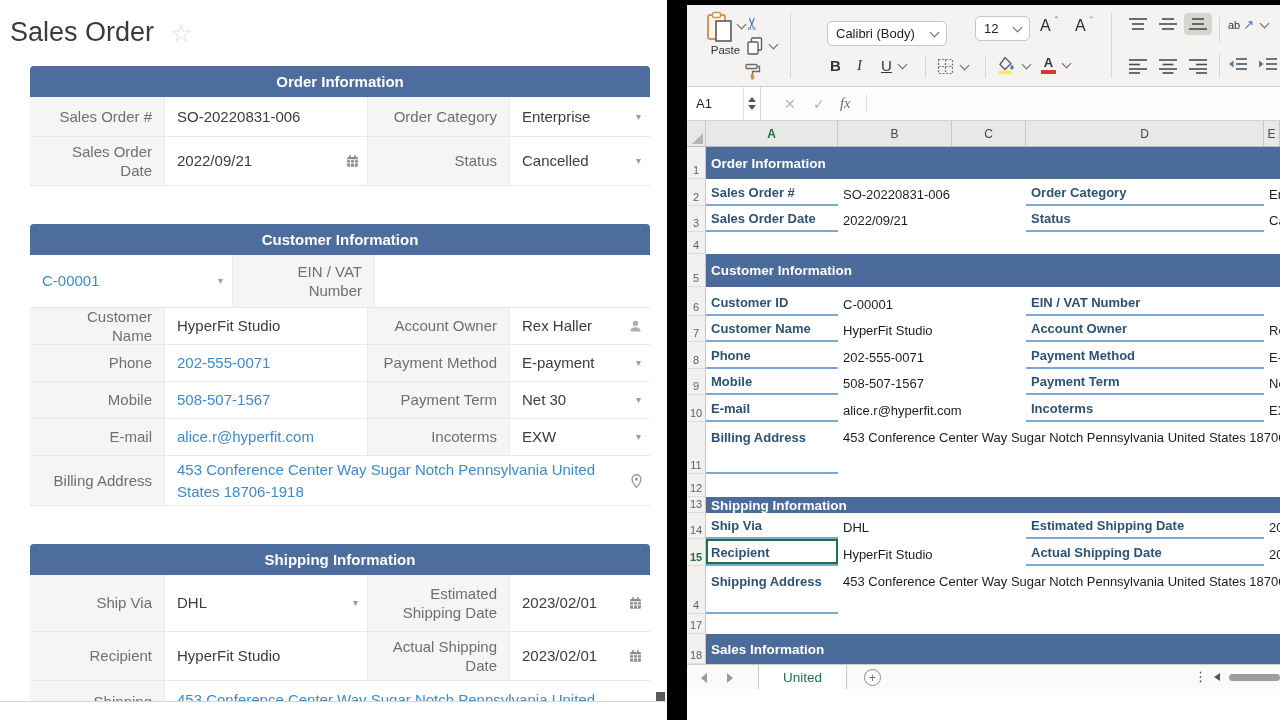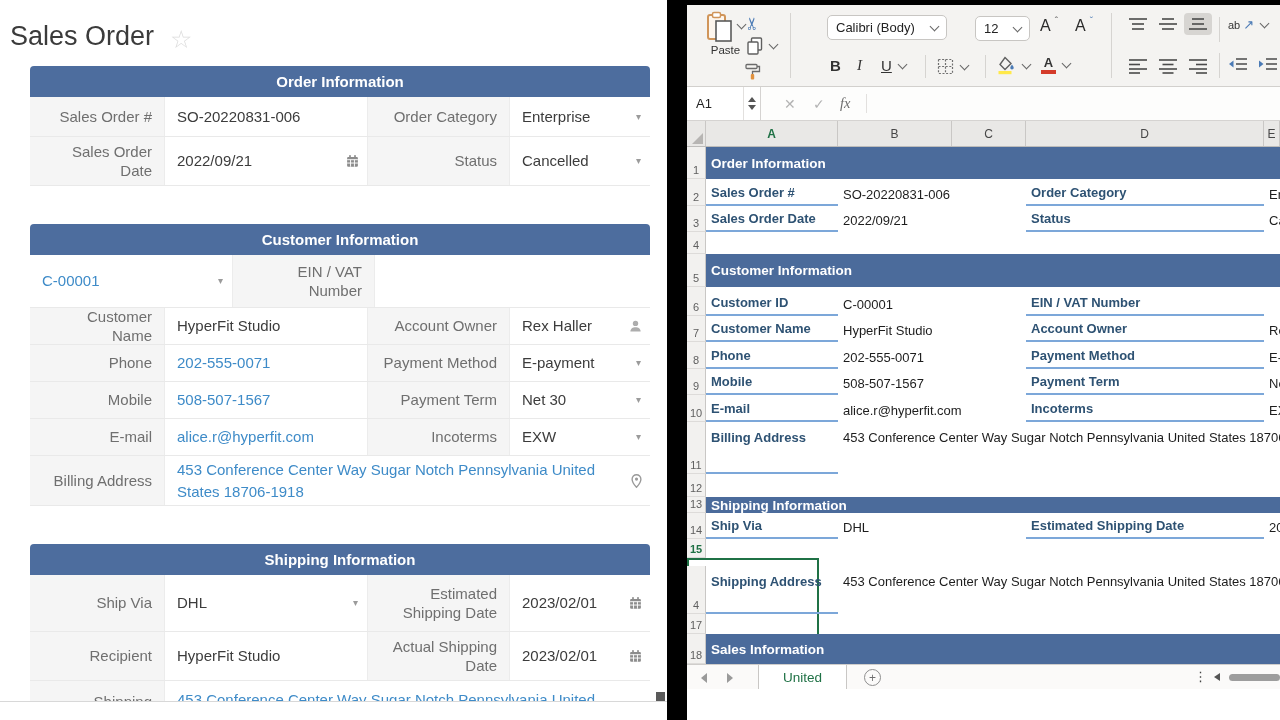--- a/index.html
+++ b/index.html
@@ -2,21 +2,21 @@
 <html><head>
 <meta charset="utf-8">
 <style>
   html,body{margin:0;padding:0;background:#000;}
   body{width:1280px;height:720px;overflow:hidden;font-family:"Liberation Sans",sans-serif;}
   .stage{position:relative;width:1280px;height:720px;background:#000;}
 
   
   .form-panel{position:absolute;left:0;top:0;width:667px;height:720px;background:#fff;}
   .form-clip{position:relative;height:701px;overflow:hidden;border-bottom:1px solid #d8d8d8;}
-  .form-title-row{display:flex;align-items:flex-end;gap:16px;padding:12px 0 0 10px;height:40px;}
+  .form-title-row{display:flex;align-items:center;gap:16px;padding:12px 0 0 10px;height:40px;}
   .form-title{font-size:27px;color:#3b3b3b;}
   .star{font-size:25px;color:#ddd;line-height:1;margin-top:3px;}
   .section{margin-left:30px;width:620px;}
   .section.first{margin-top:14px;}
   .section + .section{margin-top:38px;}
   .sec-header{height:31px;border-radius:4px 4px 0 0;color:#fff;font-weight:bold;font-size:15px;
     display:flex;align-items:center;justify-content:center;}
   .frow{display:flex;border-bottom:1px solid #e9e9e9;background:#fff;}
   .fcell{position:relative;display:flex;align-items:center;font-size:15px;box-sizing:border-box;}
   .flabel{width:135px;background:#f5f5f5;color:#6f6f6f;justify-content:flex-end;text-align:right;
@@ -359,21 +359,21 @@
       </span>
       <span class="rb" style="left:57px;top:58px;">
         <svg width="17" height="17" viewBox="0 0 17 17">
             <rect x="2" y="1.5" width="11" height="4" rx="1" fill="none" stroke="#6b6b6b" stroke-width="1.3"></rect>
             <path d="M13 3.5h2.5v5H8.5v2.5" fill="none" stroke="#6b6b6b" stroke-width="1.3"></path>
             <rect x="6.8" y="11" width="3.4" height="5.5" rx="1" fill="#e0913f"></rect>
           </svg>
       </span>
       <div class="rb-div" style="left:103px;"></div>
 
-      <div class="rb-combo" style="left:140px;top:10px;width:120px;">
+      <div class="rb-combo" style="left:140px;top:16px;width:120px;">
         <span>Calibri (Body)</span>
         <span class="chev"></span>
       </div>
       <div class="rb-combo" style="left:288px;top:11px;width:55px;">
         <span>12</span>
         <span class="chev"></span>
       </div>
       <span class="rb" style="left:353px;top:12px;">
         <span class="bigA">A</span>
           <span class="supc">ˆ</span>
@@ -616,21 +616,21 @@
           <div class="xhead" style="background: rgb(75, 107, 155);">Shipping Information</div>
         </div>
         <div class="xrow" style="height: 26px;">
           <div class="gut">14</div>
           <div class="xcell xa xlab">Ship Via</div>
           <div class="xcell xb">DHL</div>
           <div class="xcell xc"></div>
           <div class="xcell xd xlab">Estimated Shipping Date</div>
           <div class="xcell xe">2023/02/01</div>
         </div>
-        <div class="xrow" style="height: 27px; flex-direction: column;">
+        <div class="xrow" style="height: 27px;">
           <div class="gut selg">15</div>
           <div class="xcell xa xlab sel">Recipient</div>
           <div class="xcell xb">HyperFit Studio</div>
           <div class="xcell xc"></div>
           <div class="xcell xd xlab">Actual Shipping Date</div>
           <div class="xcell xe">2023/02/01</div>
         </div>
         <div class="xrow tall" style="height: 48px;">
           <div class="gut">4</div>
           <div class="xcell xa xlab">Shipping Address</div>

